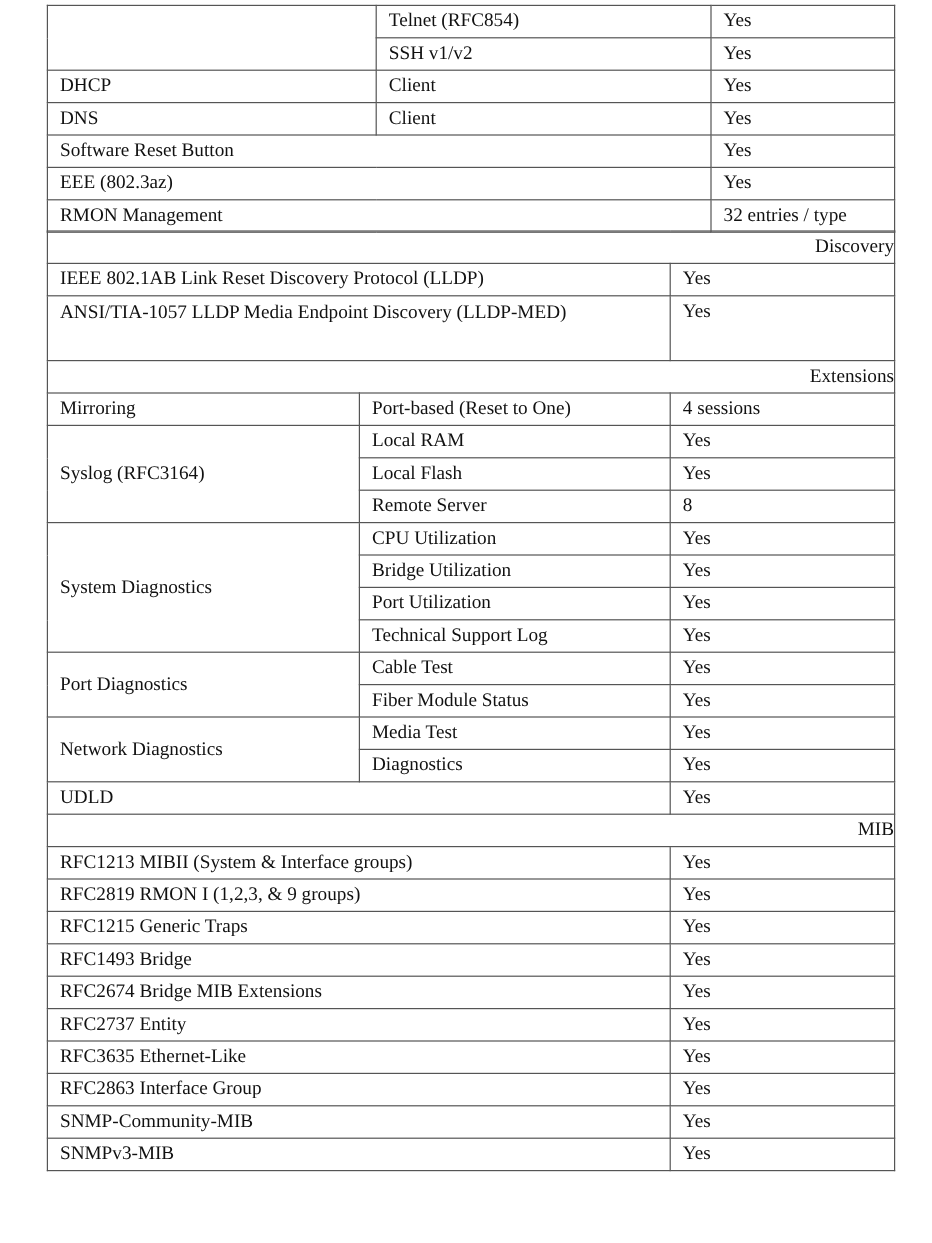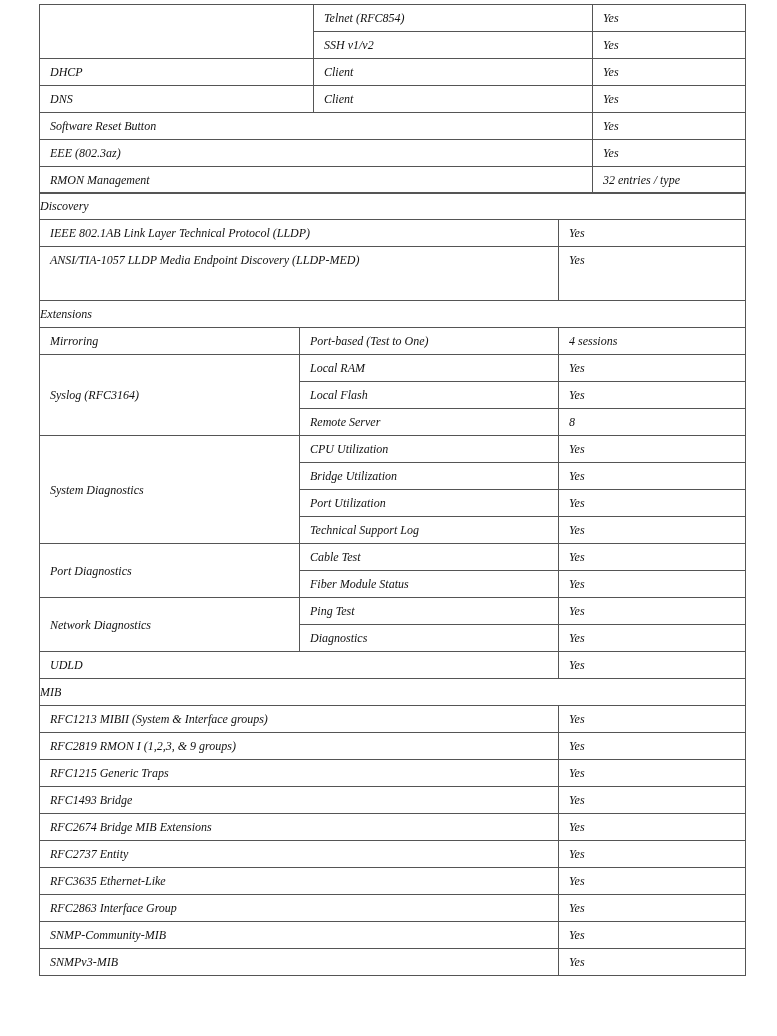--- a/index.html
+++ b/index.html
@@ -1,24 +1,24 @@
 <!DOCTYPE html>
 <html><head>
 <meta charset="utf-8">
 <style>
   html, body { margin: 0; padding: 0; background: #ffffff; }
   body { width: 777px; height: 1036px; position: relative; overflow: hidden;
          font-family: "Liberation Serif", "DejaVu Serif", serif; color: #111; }
   .sheet { position: absolute; left: 39px; top: 4px; width: 706px; }
-  table { border-collapse: collapse; width: 706px; table-layout: fixed; font-size: 12px; font-style: italic; }
+  table { border-collapse: collapse; width: 706px; table-layout: fixed; font-size: 16px; }
   td { border: 1.6px solid #555; padding: 0 0 0 10px; height: 26px; line-height: 26px;
        vertical-align: middle; white-space: nowrap; overflow: hidden; }
   td.wrap { white-space: normal; line-height: 27px; vertical-align: top; padding-top: 0; }
   td.vtop { vertical-align: top; }
-  td.center { text-align: left; padding-left: 0; }
+  td.center { text-align: right; padding-left: 0; }
   td.blank { }
 </style>
 </head>
 <body>
 
 <div class="sheet">
 
   <table>
     <colgroup>
         <col style="width:274px">
@@ -65,34 +65,34 @@
         <col style="width:260px">
         <col style="width:259px">
         <col style="width:187px">
       </colgroup>
 
     <tbody>
         <tr>
       <td colspan="3" class="center">Discovery</td>
     </tr>
     <tr>
-      <td colspan="2">IEEE 802.1AB Link Layer Technical Protocol (LLDP)</td>
+      <td colspan="2">IEEE 802.1AB Link Reset Discovery Protocol (LLDP)</td>
       <td>Yes</td>
     </tr>
     <tr>
       <td colspan="2" class="wrap" style="height:53px; padding-right:14px">ANSI/TIA-1057 LLDP Media Endpoint Discovery (LLDP-MED)</td>
       <td class="vtop">Yes</td>
     </tr>
 
     <tr>
       <td colspan="3" class="center">Extensions</td>
     </tr>
     <tr>
       <td>Mirroring</td>
-      <td>Port-based (Test to One)</td>
+      <td>Port-based (Reset to One)</td>
       <td>4 sessions</td>
     </tr>
 
     <tr>
       <td rowspan="3">Syslog (RFC3164)</td>
       <td>Local RAM</td>
       <td>Yes</td>
     </tr>
     <tr>
       <td>Local Flash</td>
@@ -126,21 +126,21 @@
       <td>Cable Test</td>
       <td>Yes</td>
     </tr>
     <tr>
       <td>Fiber Module Status</td>
       <td>Yes</td>
     </tr>
 
     <tr>
       <td rowspan="2">Network Diagnostics</td>
-      <td>Ping Test</td>
+      <td>Media Test</td>
       <td>Yes</td>
     </tr>
     <tr>
       <td>Diagnostics</td>
       <td>Yes</td>
     </tr>
 
     <tr>
       <td colspan="2">UDLD</td>
       <td>Yes</td>

